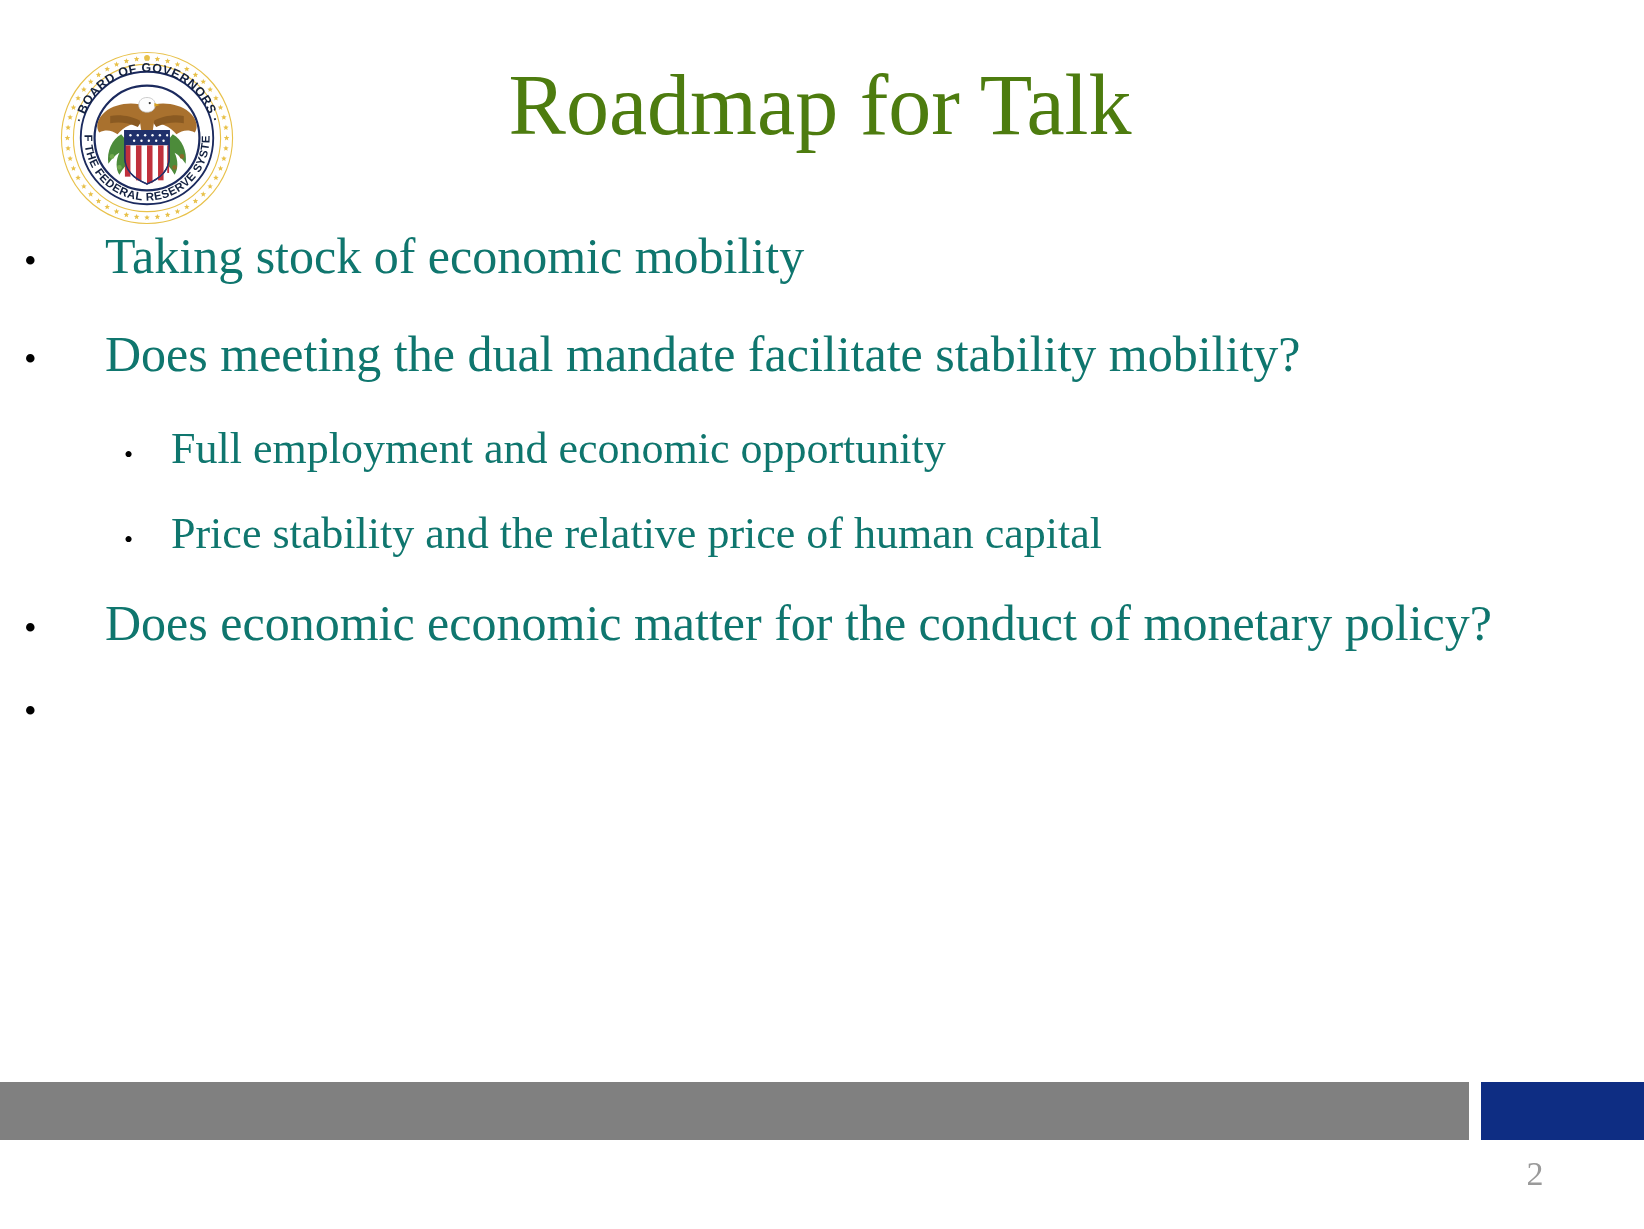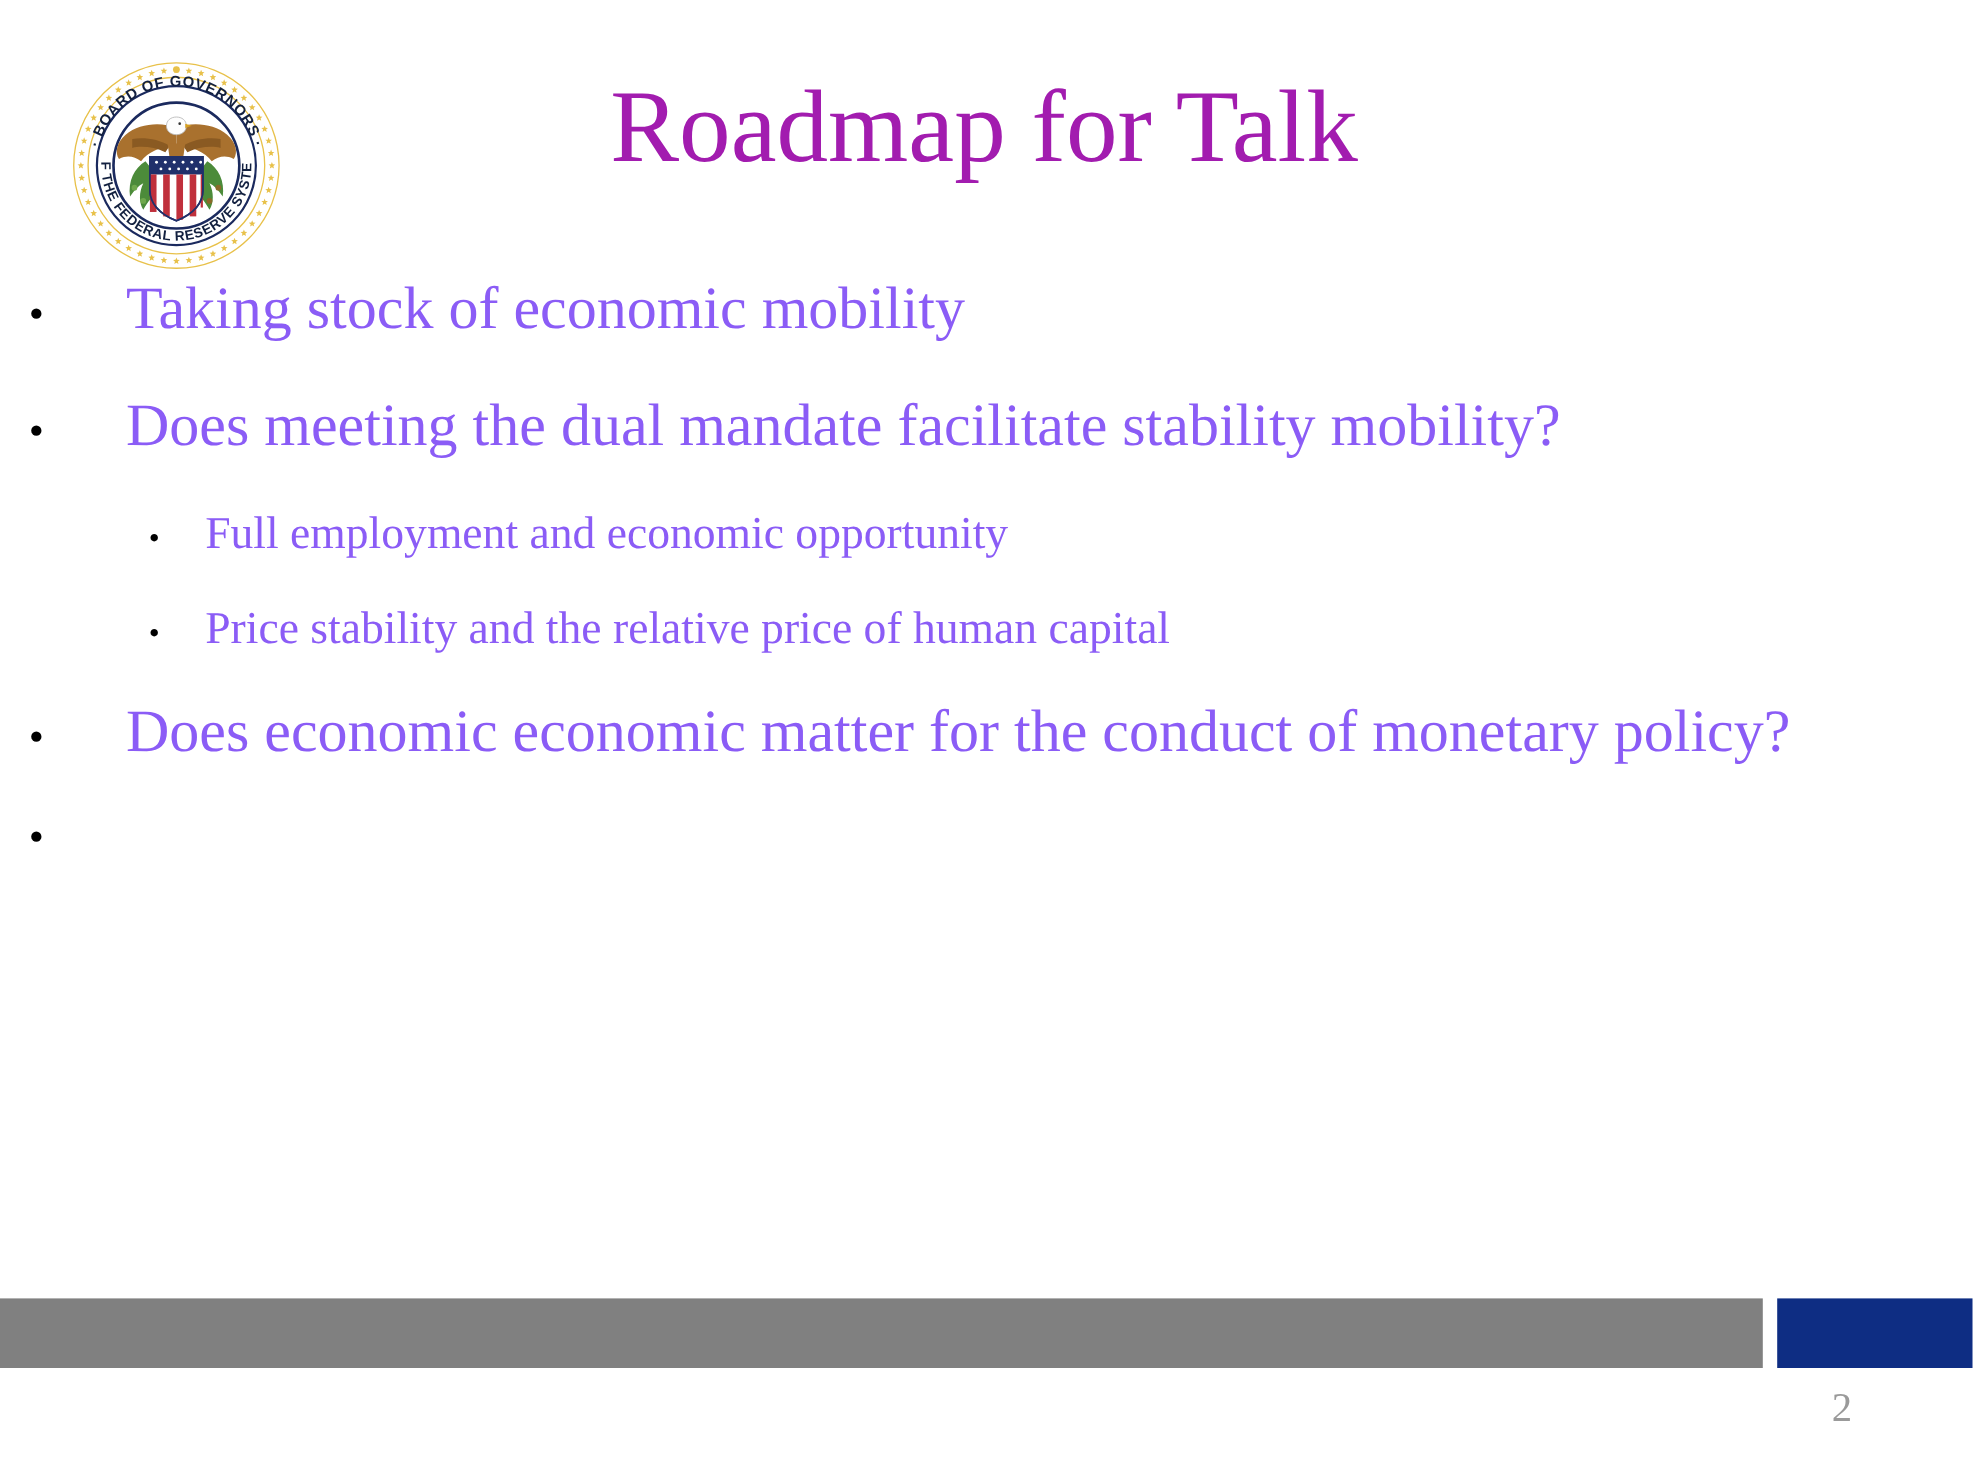--- a/index.html
+++ b/index.html
@@ -31,21 +31,21 @@
   
   .slide-title {
     position: absolute;
     left: 260px;
     top: 62px;
     width: 1120px;
     text-align: center;
     font-family: "Liberation Serif", "DejaVu Serif", serif;
     font-size: 86px;
     line-height: 1.0;
-    color: #a21caf;
+    color: #4d7c0f;
     letter-spacing: 0px;
     white-space: nowrap;
   }
 
   
   .body-list {
     position: absolute;
     left: 0;
     top: 228px;
     width: 1620px;
@@ -72,29 +72,29 @@
     font-size: 36px;
     color: #000000;
   }
   .level-2 .bullet-mark {
     width: 47px;
     font-size: 26px;
     color: #000000;
   }
   .bullet-text {
     font-family: "Liberation Serif", "DejaVu Serif", serif;
-    color: #8b5cf6;
+    color: #0f766e;
     white-space: nowrap;
   }
   .level-1 .bullet-text {
     font-size: 50px;
     line-height: 1.12;
   }
   .level-2 .bullet-text {
-    font-size: 38px;
+    font-size: 44px;
     line-height: 1.12;
   }
 
   
   .footer-bar-gray {
     position: absolute;
     left: 0;
     top: 1082px;
     width: 1469px;
     height: 58px;

